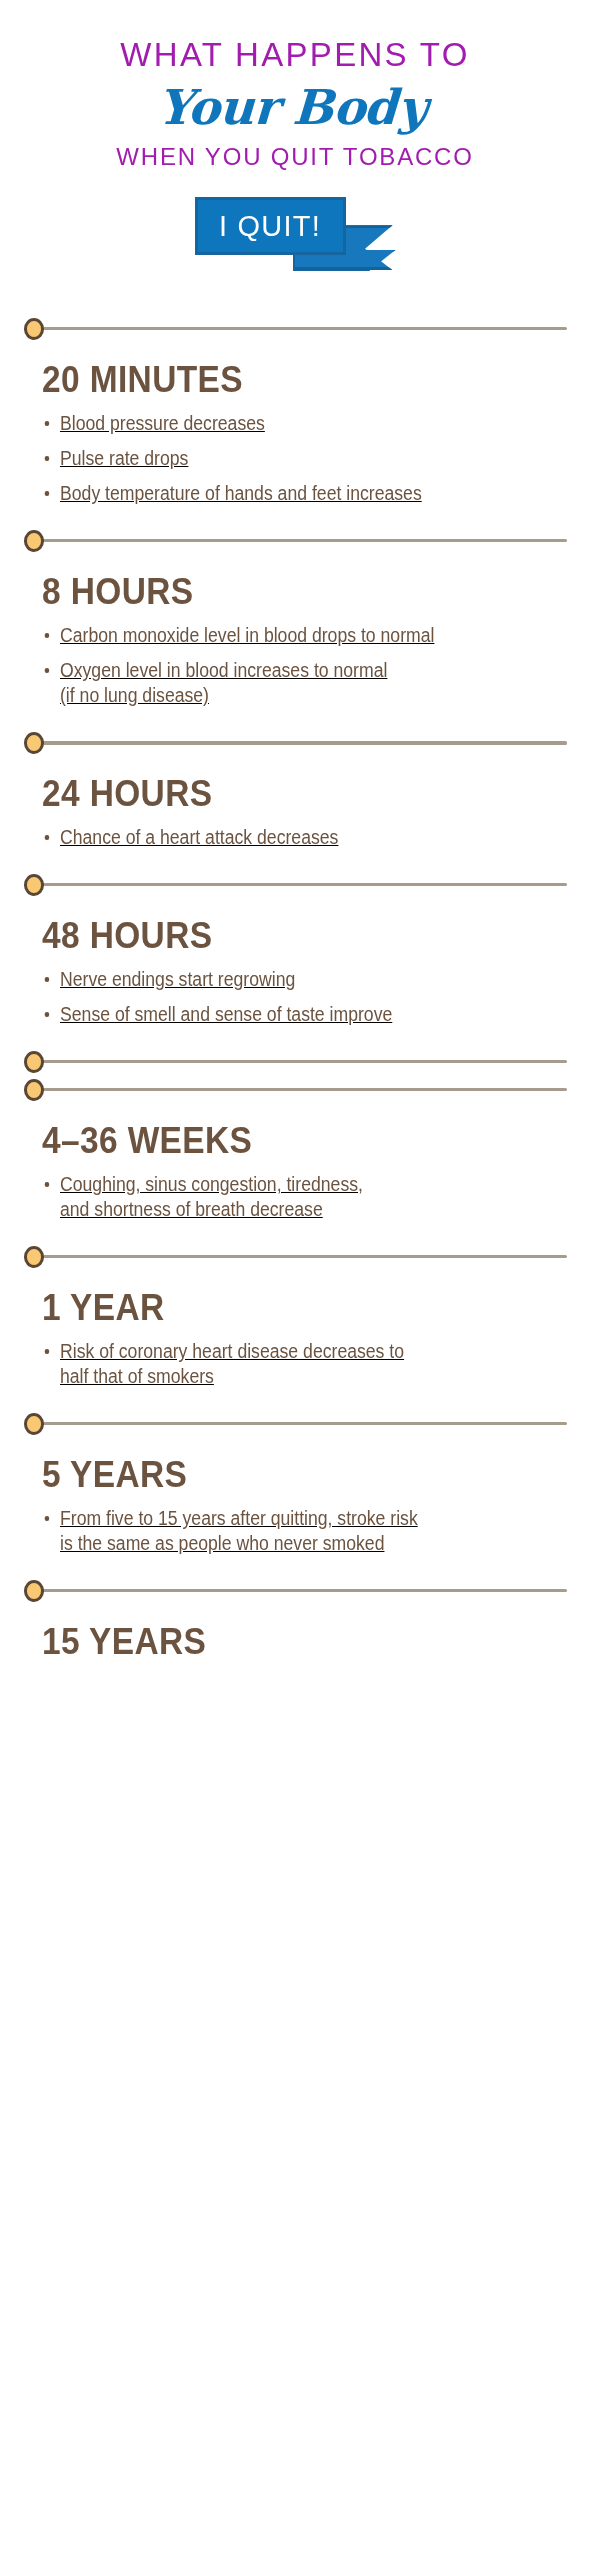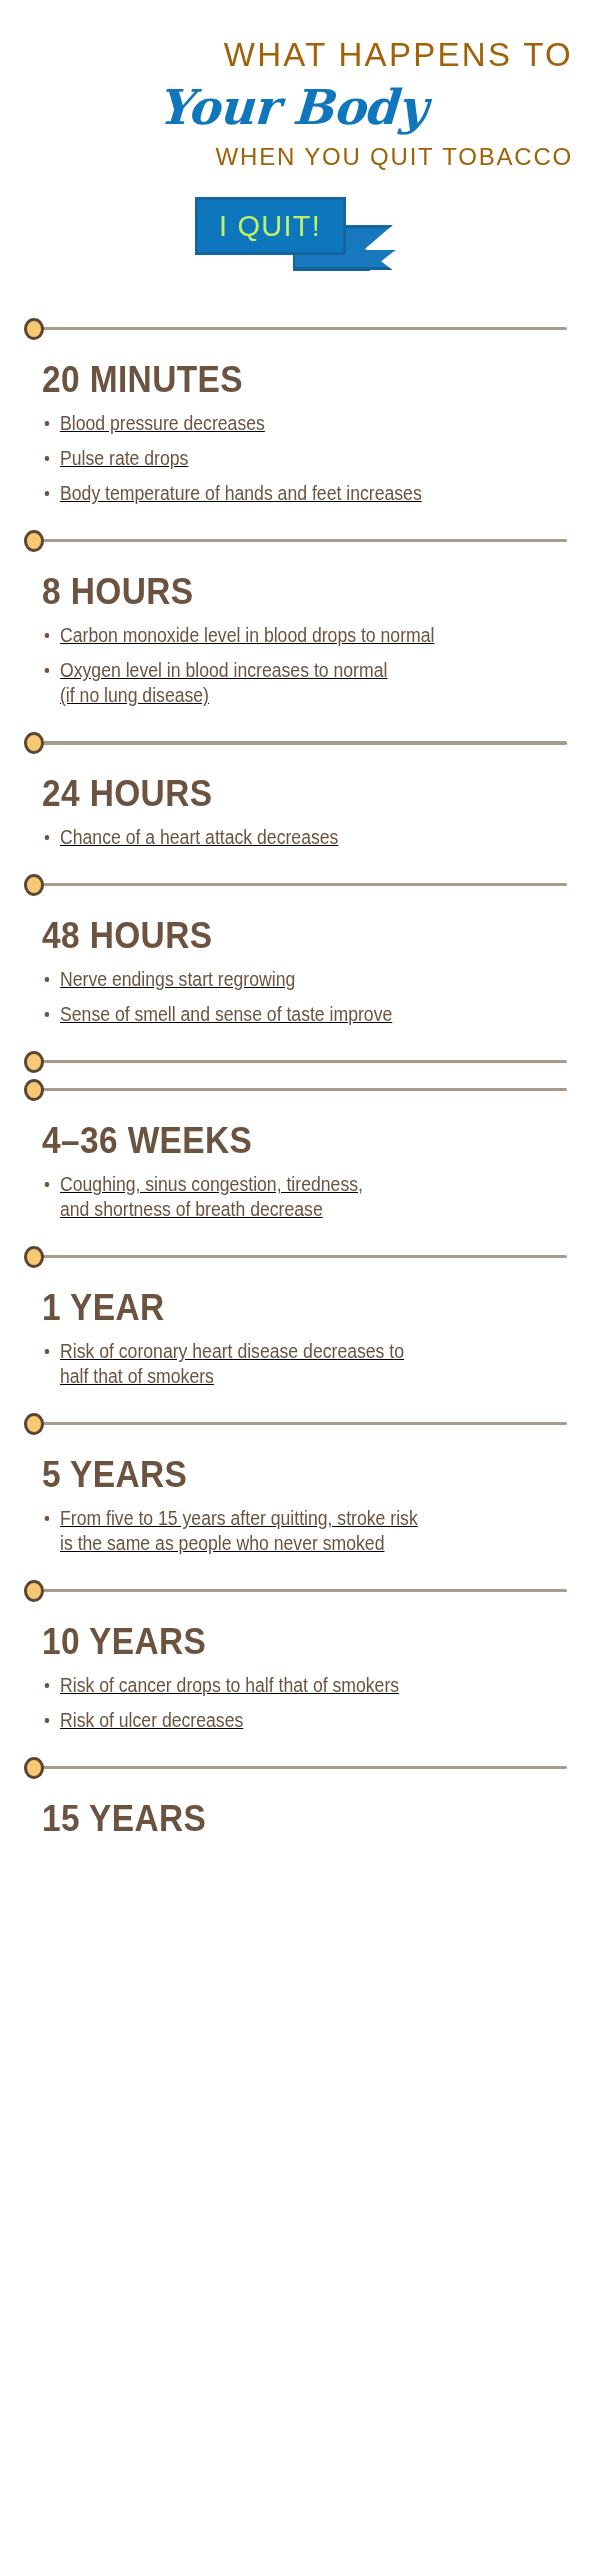--- a/index.html
+++ b/index.html
@@ -24,29 +24,28 @@
     padding: 0 17px;
   }
 
   
   .header {
     padding-top: 38px;
     text-align: center;
   }
   .header-line1,
   .header-line3 {
-    color: #a16207;
+    color: #a21caf;
     font-family: "Liberation Sans", sans-serif;
     font-weight: 400;
     font-size: 33px;
     letter-spacing: 2.3px;
     line-height: 1.0;
     text-transform: uppercase;
     white-space: nowrap;
-    text-align: right;
   }
   .header-line1 { margin-bottom: 3.1px; }
 
   .header-script {
     color: #1076BC;
     font-family: "DejaVu Serif", serif;
     font-style: italic;
     font-weight: 700;
     font-size: 48px;
     line-height: 1.0;
@@ -104,21 +103,21 @@
     height: 58px;
     background: #0E76BC;
     border: 3.8px solid #1565A0;
     box-sizing: border-box;
     display: flex;
     align-items: center;
     justify-content: center;
     z-index: 3;
   }
   .ribbon-label {
-    color: #bef264;
+    color: #ffffff;
     font-family: "Liberation Sans", sans-serif;
     font-weight: 400;
     font-size: 29px;
     letter-spacing: 1.2px;
     line-height: 1;
     text-transform: uppercase;
   }
 
   
   .timeline {
@@ -317,32 +316,19 @@
 is the same as people who never smoked</li>
           </ul>
         </div>
       </div>
       <div class="timeline-section">
         <div class="divider">
           <span class="divider-dot"></span>
           <span class="divider-rule"></span>
         </div>
         <div class="entry">
-          <div class="entry-title">10 YEARS</div>
-          <ul class="bullets">
-            <li>Risk of cancer drops to half that of smokers</li>
-            <li>Risk of ulcer decreases</li>
-          </ul>
-        </div>
-      </div>
-      <div class="timeline-section">
-        <div class="divider">
-          <span class="divider-dot"></span>
-          <span class="divider-rule"></span>
-        </div>
-        <div class="entry">
           <div class="entry-title">15 YEARS</div>
         </div>
       </div>
     </div>
 
 </div>
 
 
 </body></html>

